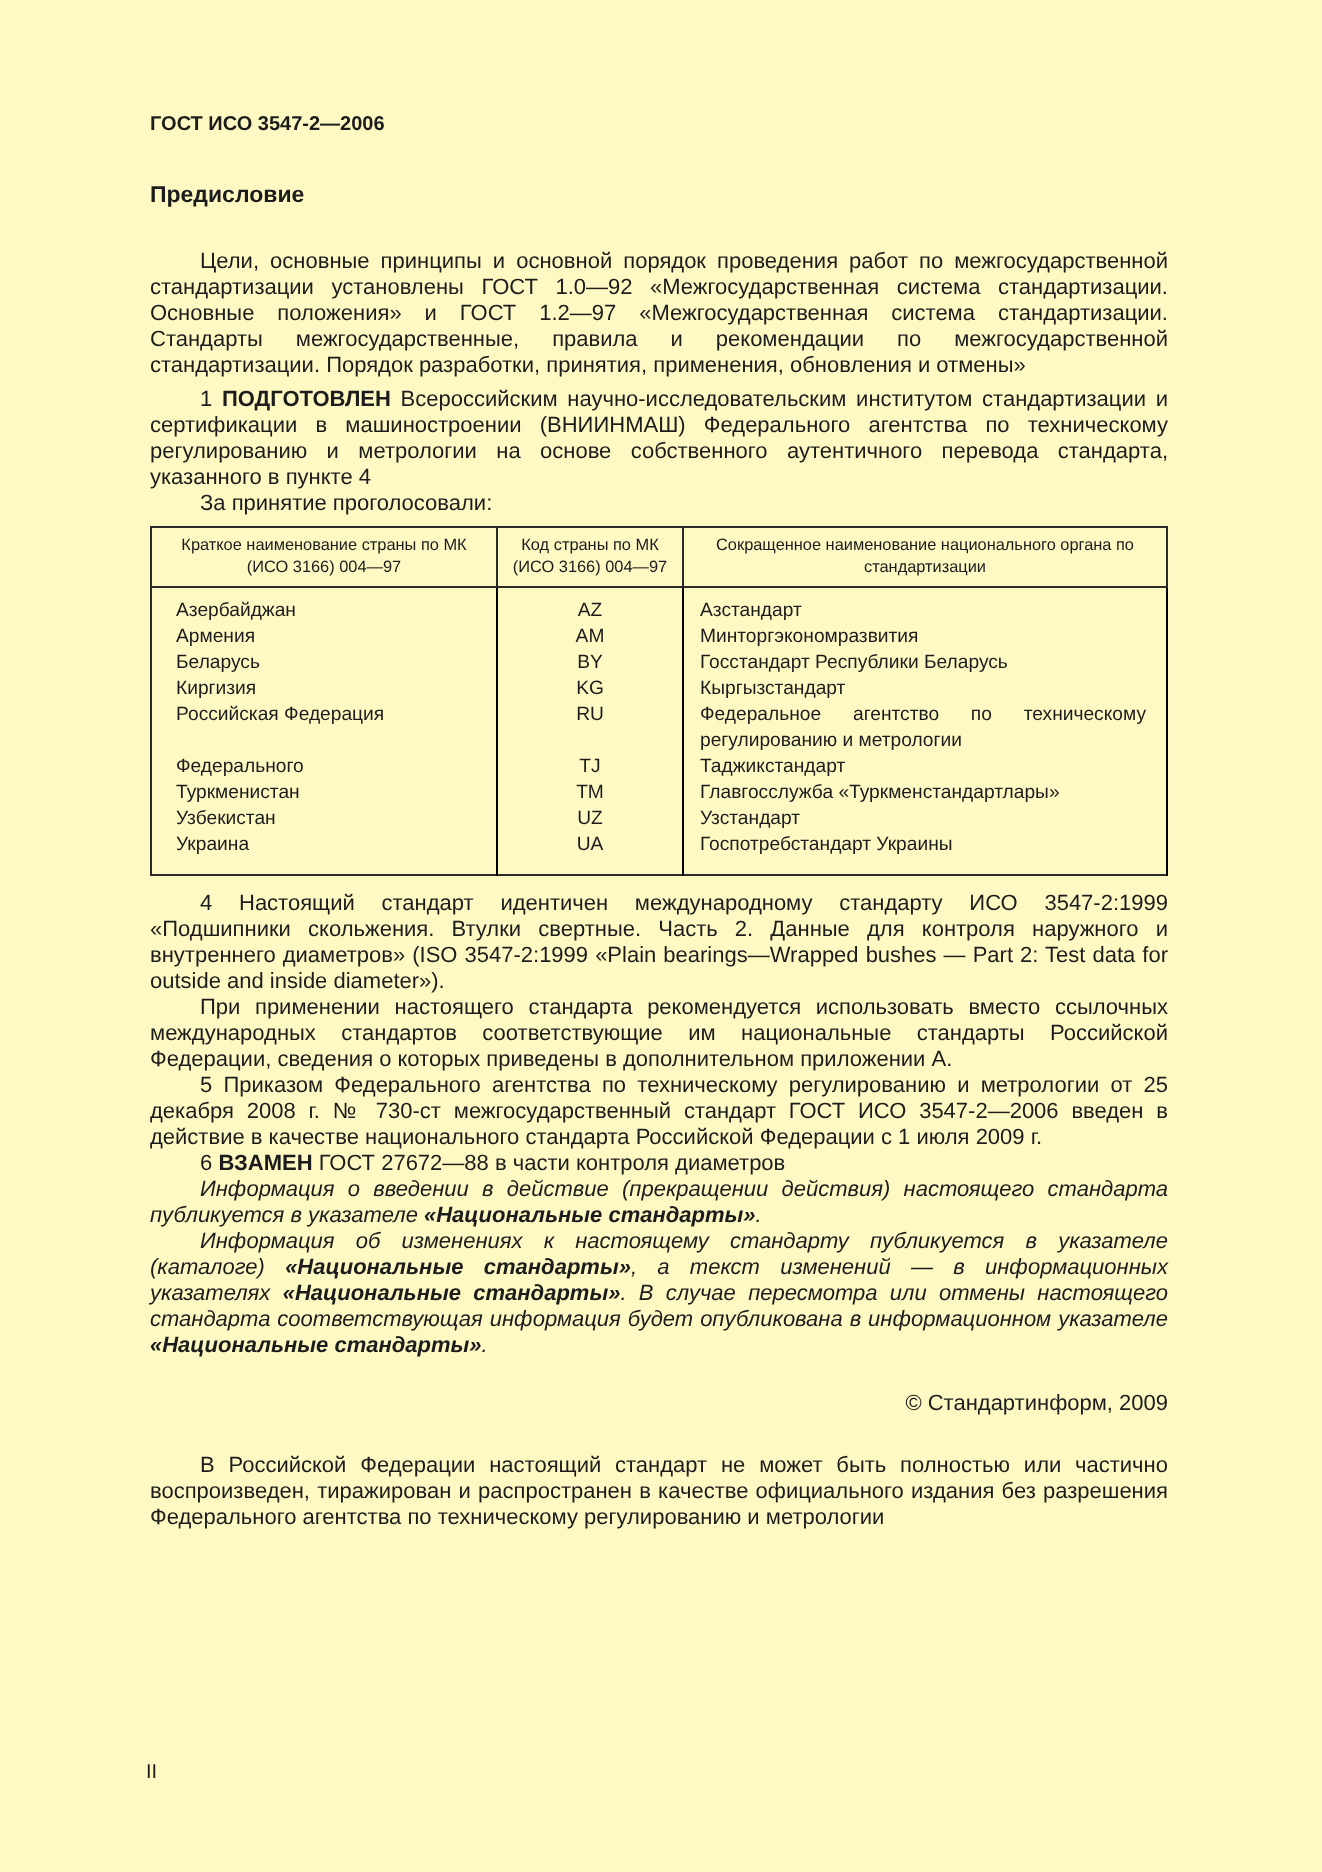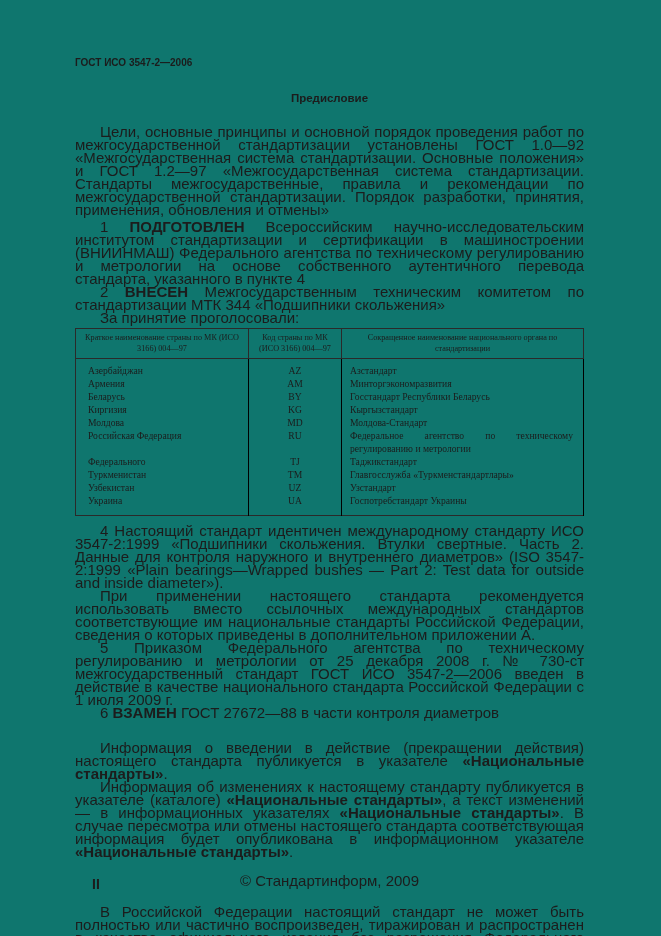--- a/index.html
+++ b/index.html
@@ -1,69 +1,68 @@
 <!DOCTYPE html>
 <html><head>
 <meta charset="utf-8">
 <style>
   html, body { margin:0; padding:0; background:#ffffff; }
   .page {
-    width:661px; height:936px; background:#0f766e; margin:0 auto;
+    width:661px; height:936px; background:#fef9c3; margin:0 auto;
     box-sizing:border-box; position:relative;
     padding:56px 77px 0 75px;
     font-family:"Liberation Sans","DejaVu Sans",sans-serif;
     color:#1c1c1c;
   }
   .doc-code { font-weight:bold; font-size:10px; line-height:13px; }
-  .doc-title { font-weight:bold; font-size:11.5px; line-height:14px; text-align:center; margin:22px 0 0 0; }
-  .para { font-size:15px; line-height:13px; text-align:justify; text-indent:25px; margin:0; }
+  .doc-title { font-weight:bold; font-size:11.5px; line-height:14px; margin:22px 0 0 0; }
+  .para { font-size:11px; line-height:13px; text-align:justify; text-indent:25px; margin:0; }
   .intro { margin-top:20px; }
   .heading { font-weight:bold; margin-top:14px; }
   .item { margin-top:4px; }
   .tight { margin-top:0; }
   .bold { font-weight:bold; }
   .vote-table {
     width:100%; border-collapse:collapse; margin-top:4px;
-    font-size:9.6px; line-height:13px; border:1px solid #2a2a2a;font-family:Liberation Serif, serif;
+    font-size:9.6px; line-height:13px; border:1px solid #2a2a2a;
   }
   .vote-table th {
     border:1px solid #2a2a2a; font-weight:normal; font-size:8.2px; line-height:10.5px;
     padding:4px 6px; text-align:center; vertical-align:middle;
   }
   .vote-table th.h1 { width:160px; }
   .vote-table th.h2 { width:80px; }
   .vote-table td {
     border-left:1px solid #2a2a2a; border-right:1px solid #000000;
     padding:0 6px 0 12px; vertical-align:top;
   }
   .vote-table td.c2 { text-align:center; padding:0; }
   .vote-table td.c3 { text-align:justify; padding:0 10px 0 8px; }
   .vote-table tbody tr:first-child td { padding-top:5px; }
   .vote-table tbody tr:last-child td { padding-bottom:8px; }
   .after-table { margin-top:8px; }
-  .notes { margin-top:22px; }
-  .copyright { text-align:center; text-indent:0; margin-top:16px; }
+  .notes { font-style:italic; }
+  .copyright { text-align:right; text-indent:0; margin-top:16px; }
   .restriction { margin-top:18px; }
-  .page-number { position:absolute; left:92px; bottom:44px; font-size:14px;font-weight:bold; }
+  .page-number { position:absolute; left:73px; bottom:44px; font-size:10px; }
 </style>
 </head>
 <body>
 
 <div class="page">
 
   <div class="doc-code">ГОСТ ИСО 3547-2—2006</div>
 
   <div class="doc-title">Предисловие</div>
 
   <p class="para intro">Цели, основные принципы и основной порядок проведения работ по межгосударственной стандартизации установлены ГОСТ 1.0—92 «Межгосударственная система стандартизации. Основные положения» и ГОСТ 1.2—97 «Межгосударственная система стандартизации. Стандарты межгосударственные, правила и рекомендации по межгосударственной стандартизации. Порядок разработки, принятия, применения, обновления и отмены»</p>
 
 
   <p class="para item"><span>1</span> <span class="bold">ПОДГОТОВЛЕН</span> <span>Всероссийским научно-исследовательским институтом стандартизации и сертификации в машиностроении (ВНИИНМАШ) Федерального агентства по техническому регулированию и метрологии на основе собственного аутентичного перевода стандарта, указанного в пункте 4</span></p>
 
-  <p class="para tight"><span>2</span> <span class="bold">ВНЕСЕН</span> <span>Межгосударственным техническим комитетом по стандартизации МТК 344 «Подшипники скольжения»</span></p>
 
 
   <p class="para tight">За принятие проголосовали:</p>
 
   <table class="vote-table">
     <thead>
       <tr>
         <th class="h1">Краткое наименование страны по МК (ИСО 3166) 004—97</th>
         <th class="h2">Код страны по МК (ИСО 3166) 004—97</th>
         <th class="h3">Сокращенное наименование национального органа по стандартизации</th>
@@ -82,25 +81,20 @@
       </tr>
       <tr>
         <td class="c1">Беларусь</td>
         <td class="c2">BY</td>
         <td class="c3">Госстандарт Республики Беларусь</td>
       </tr>
       <tr>
         <td class="c1">Киргизия</td>
         <td class="c2">KG</td>
         <td class="c3">Кыргызстандарт</td>
-      </tr>
-      <tr>
-        <td class="c1">Молдова</td>
-        <td class="c2">MD</td>
-        <td class="c3">Молдова-Стандарт</td>
       </tr>
       <tr>
         <td class="c1">Российская Федерация</td>
         <td class="c2">RU</td>
         <td class="c3">Федеральное агентство по техническому регулированию и метрологии</td>
       </tr>
       <tr>
         <td class="c1">Федерального</td>
         <td class="c2">TJ</td>
         <td class="c3">Таджикстандарт</td>

